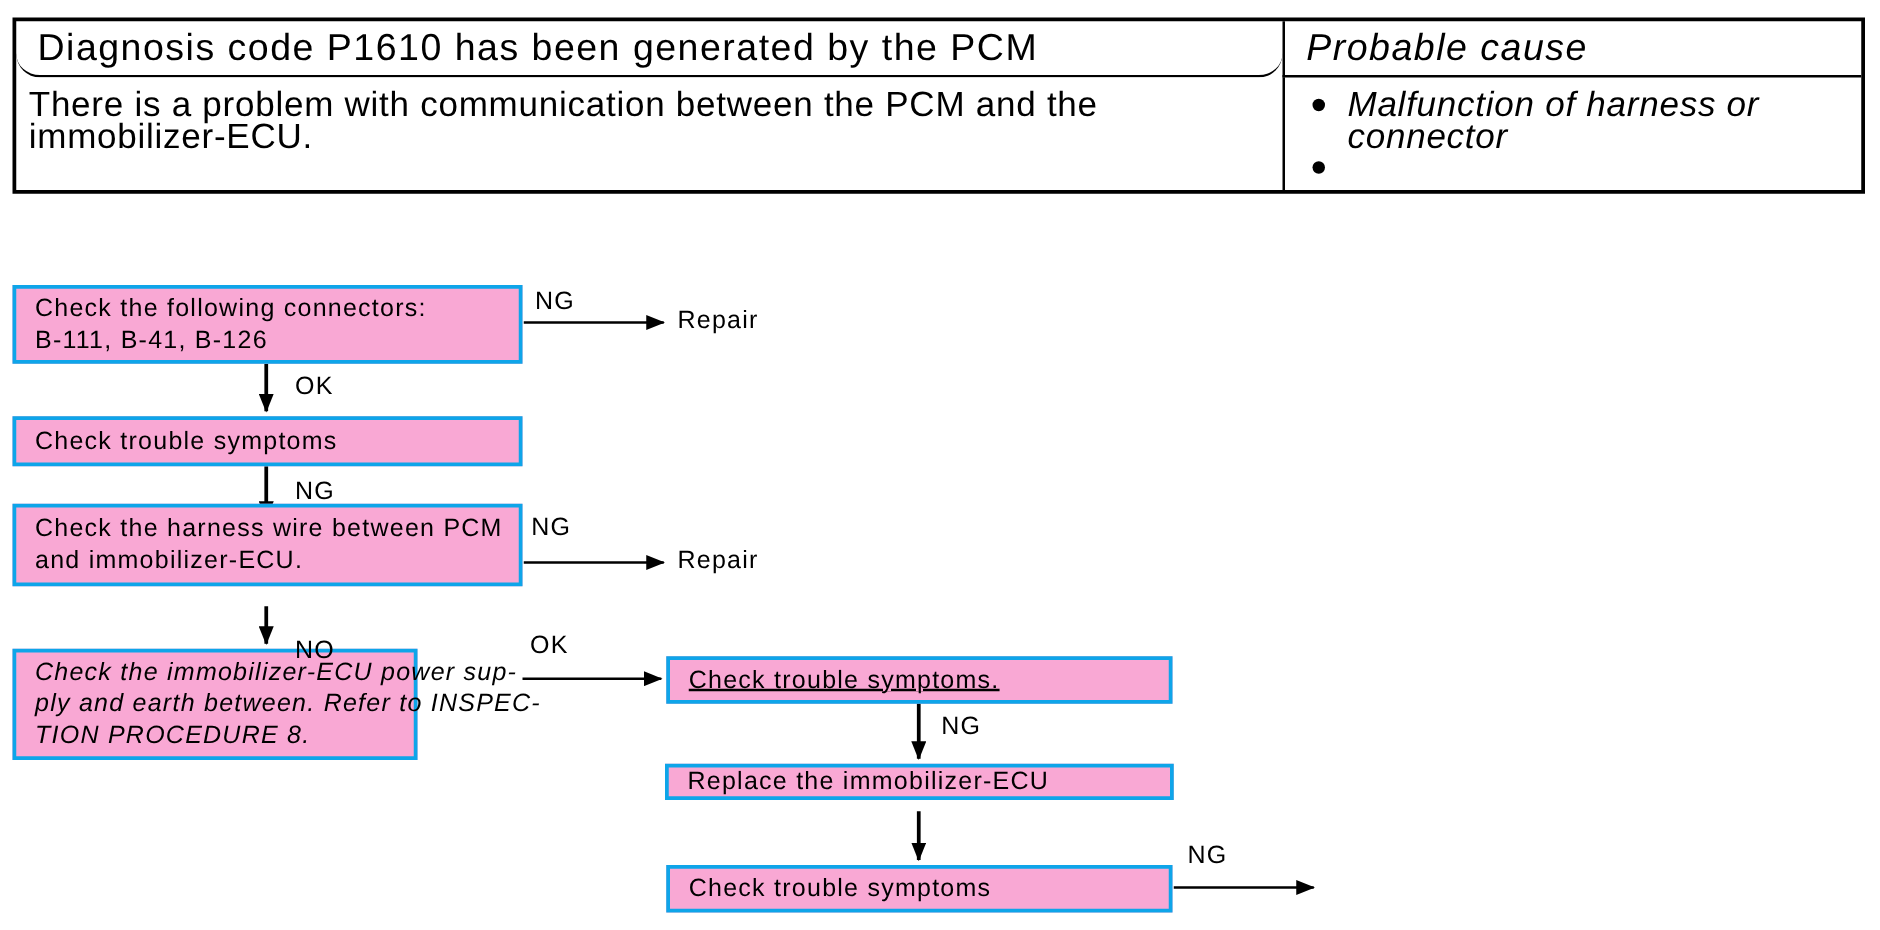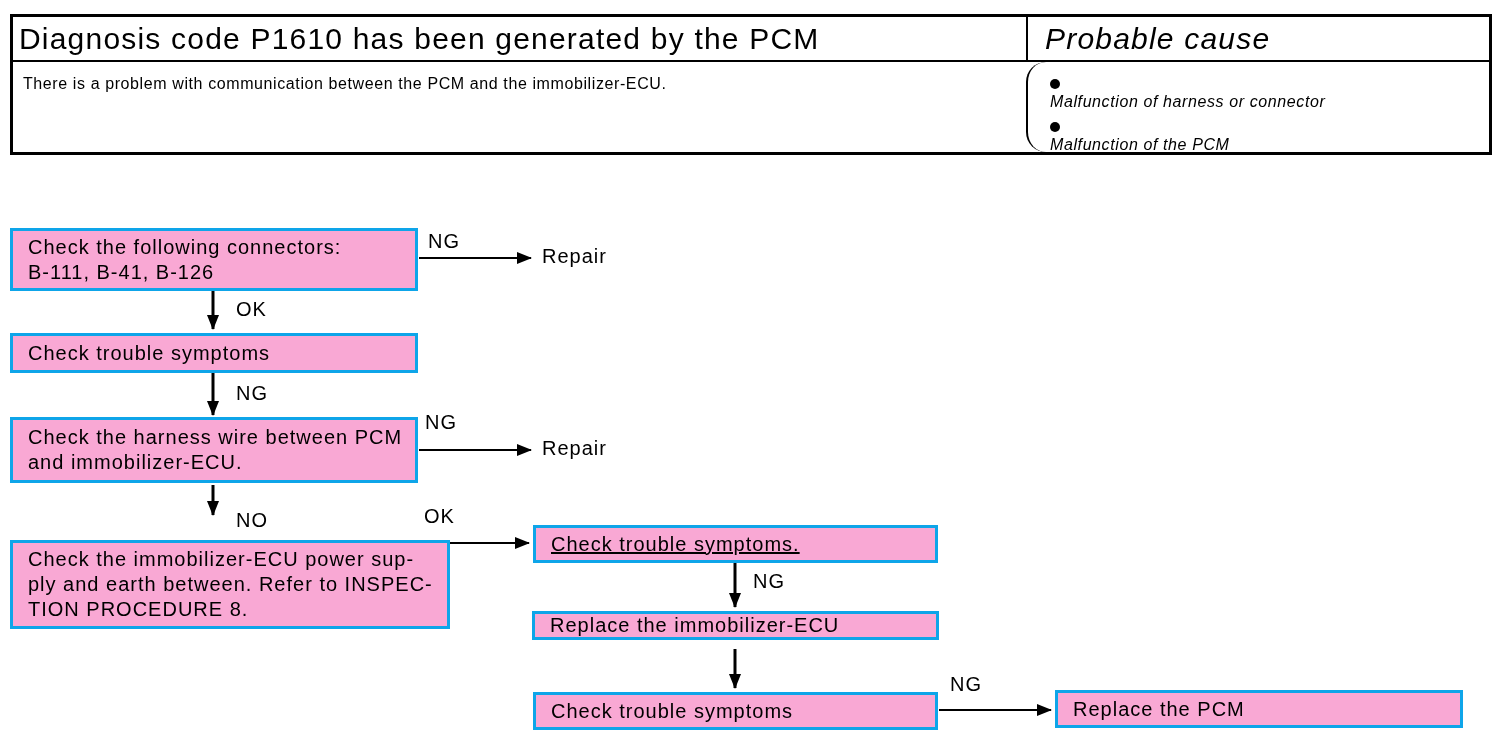--- a/index.html
+++ b/index.html
@@ -38,39 +38,37 @@
     border-left: 2px solid #000;
     font-style: italic;
   }
   .dtable .row-header {
     border-bottom: 2px solid #000;
     font-size: 30px;
     letter-spacing: 1.2px;
     display: flex;
     align-items: center;
   }
-  .dtable .row-header.col-left { padding-left: 6px; }
+  .dtable .row-header.col-left { padding-left: 17px; border-radius: 19px; }
   .dtable .row-header.col-right { padding-left: 17px; }
   .dtable .row-body {
-    font-size: 16px;
+    font-size: 28px;
     letter-spacing: 0.6px;
-    border-radius: 20px;
   }
   .dtable .row-body.col-left {
     padding: 9px 10px 0 10px;
     line-height: 25px;
   }
   .dtable .row-body.col-right {
     padding: 9px 8px 0 22px;
   }
   .cause-item {
     display: flex;
     align-items: flex-start;
     line-height: 25px;
-    flex-direction: column;
   }
   .bullet {
     flex: 0 0 auto;
     width: 10px;
     height: 10px;
     margin: 8px 18px 0 0;
     border-radius: 50%;
     background: #000;
   }
 
@@ -114,21 +112,20 @@
     <div class="cell row-header col-left">Diagnosis code P1610 has been generated by the PCM</div>
     <div class="cell row-header col-right">Probable cause</div>
     <div class="cell row-body col-left">There is a problem with communication between the PCM and the immobilizer-ECU.</div>
     <div class="cell row-body col-right">
       <div class="cause-item">
         <span class="bullet"></span>
         <span>Malfunction of harness or connector</span>
       </div>
       <div class="cause-item">
         <span class="bullet"></span>
-        <span>Malfunction of the PCM</span>
       </div>
     </div>
   </div>
 
   <svg class="arrows" width="1504" height="744">
     <defs>
       <marker id="ah" markerUnits="userSpaceOnUse" markerWidth="15" markerHeight="12" refX="14" refY="6" orient="auto">
         <path d="M0,0 L15,6 L0,12 z" fill="#000"></path>
       </marker>
     </defs>
@@ -145,46 +142,43 @@
 
   <div class="fbox" style="left:10px; top:228px; width:408px; height:63px;">
     <div>Check the following connectors:</div>
     <div>B-111, B-41, B-126</div>
   </div>
 
   <div class="fbox" style="left:10px; top:333px; width:408px; height:40px;">
     <div>Check trouble symptoms</div>
   </div>
 
-  <div class="fbox" style="left:10px; top:417px; width:408px; height:66px;">
+  <div class="fbox" style="left:10px; top:403px; width:408px; height:66px;">
     <div>Check the harness wire between PCM</div>
     <div>and immobilizer-ECU.</div>
   </div>
 
-  <div class="fbox" style="left:10px; top:540px; width:440px; height:89px;">
+  <div class="fbox" style="left:10px; top:519px; width:324px; height:89px;font-style:italic;">
     <div>Check the immobilizer-ECU power sup-</div>
     <div>ply and earth between. Refer to INSPEC-</div>
     <div>TION PROCEDURE 8.</div>
   </div>
 
   <div class="fbox" style="left:533px; top:525px; width:405px; height:38px;text-decoration:underline;">
     <div>Check trouble symptoms.</div>
   </div>
 
   <div class="fbox" style="left:532px; top:611px; width:407px; height:29px;">
     <div>Replace the immobilizer-ECU</div>
   </div>
 
   <div class="fbox" style="left:533px; top:692px; width:405px; height:38px;">
     <div>Check trouble symptoms</div>
   </div>
 
-  <div class="fbox" style="left:1055px; top:690px; width:408px; height:38px;">
-    <div>Replace the PCM</div>
-  </div>
 
   <span class="lbl" style="left:428px; top:230px;">NG</span>
   <span class="lbl" style="left:236px; top:298px;">OK</span>
   <span class="lbl" style="left:236px; top:382px;">NG</span>
   <span class="lbl" style="left:425px; top:411px;">NG</span>
   <span class="lbl" style="left:236px; top:489px;margin-top:20px;">NO</span>
   <span class="lbl" style="left:424px; top:505px;">OK</span>
   <span class="lbl" style="left:753px; top:570px;">NG</span>
   <span class="lbl" style="left:950px; top:673px;">NG</span>
 

